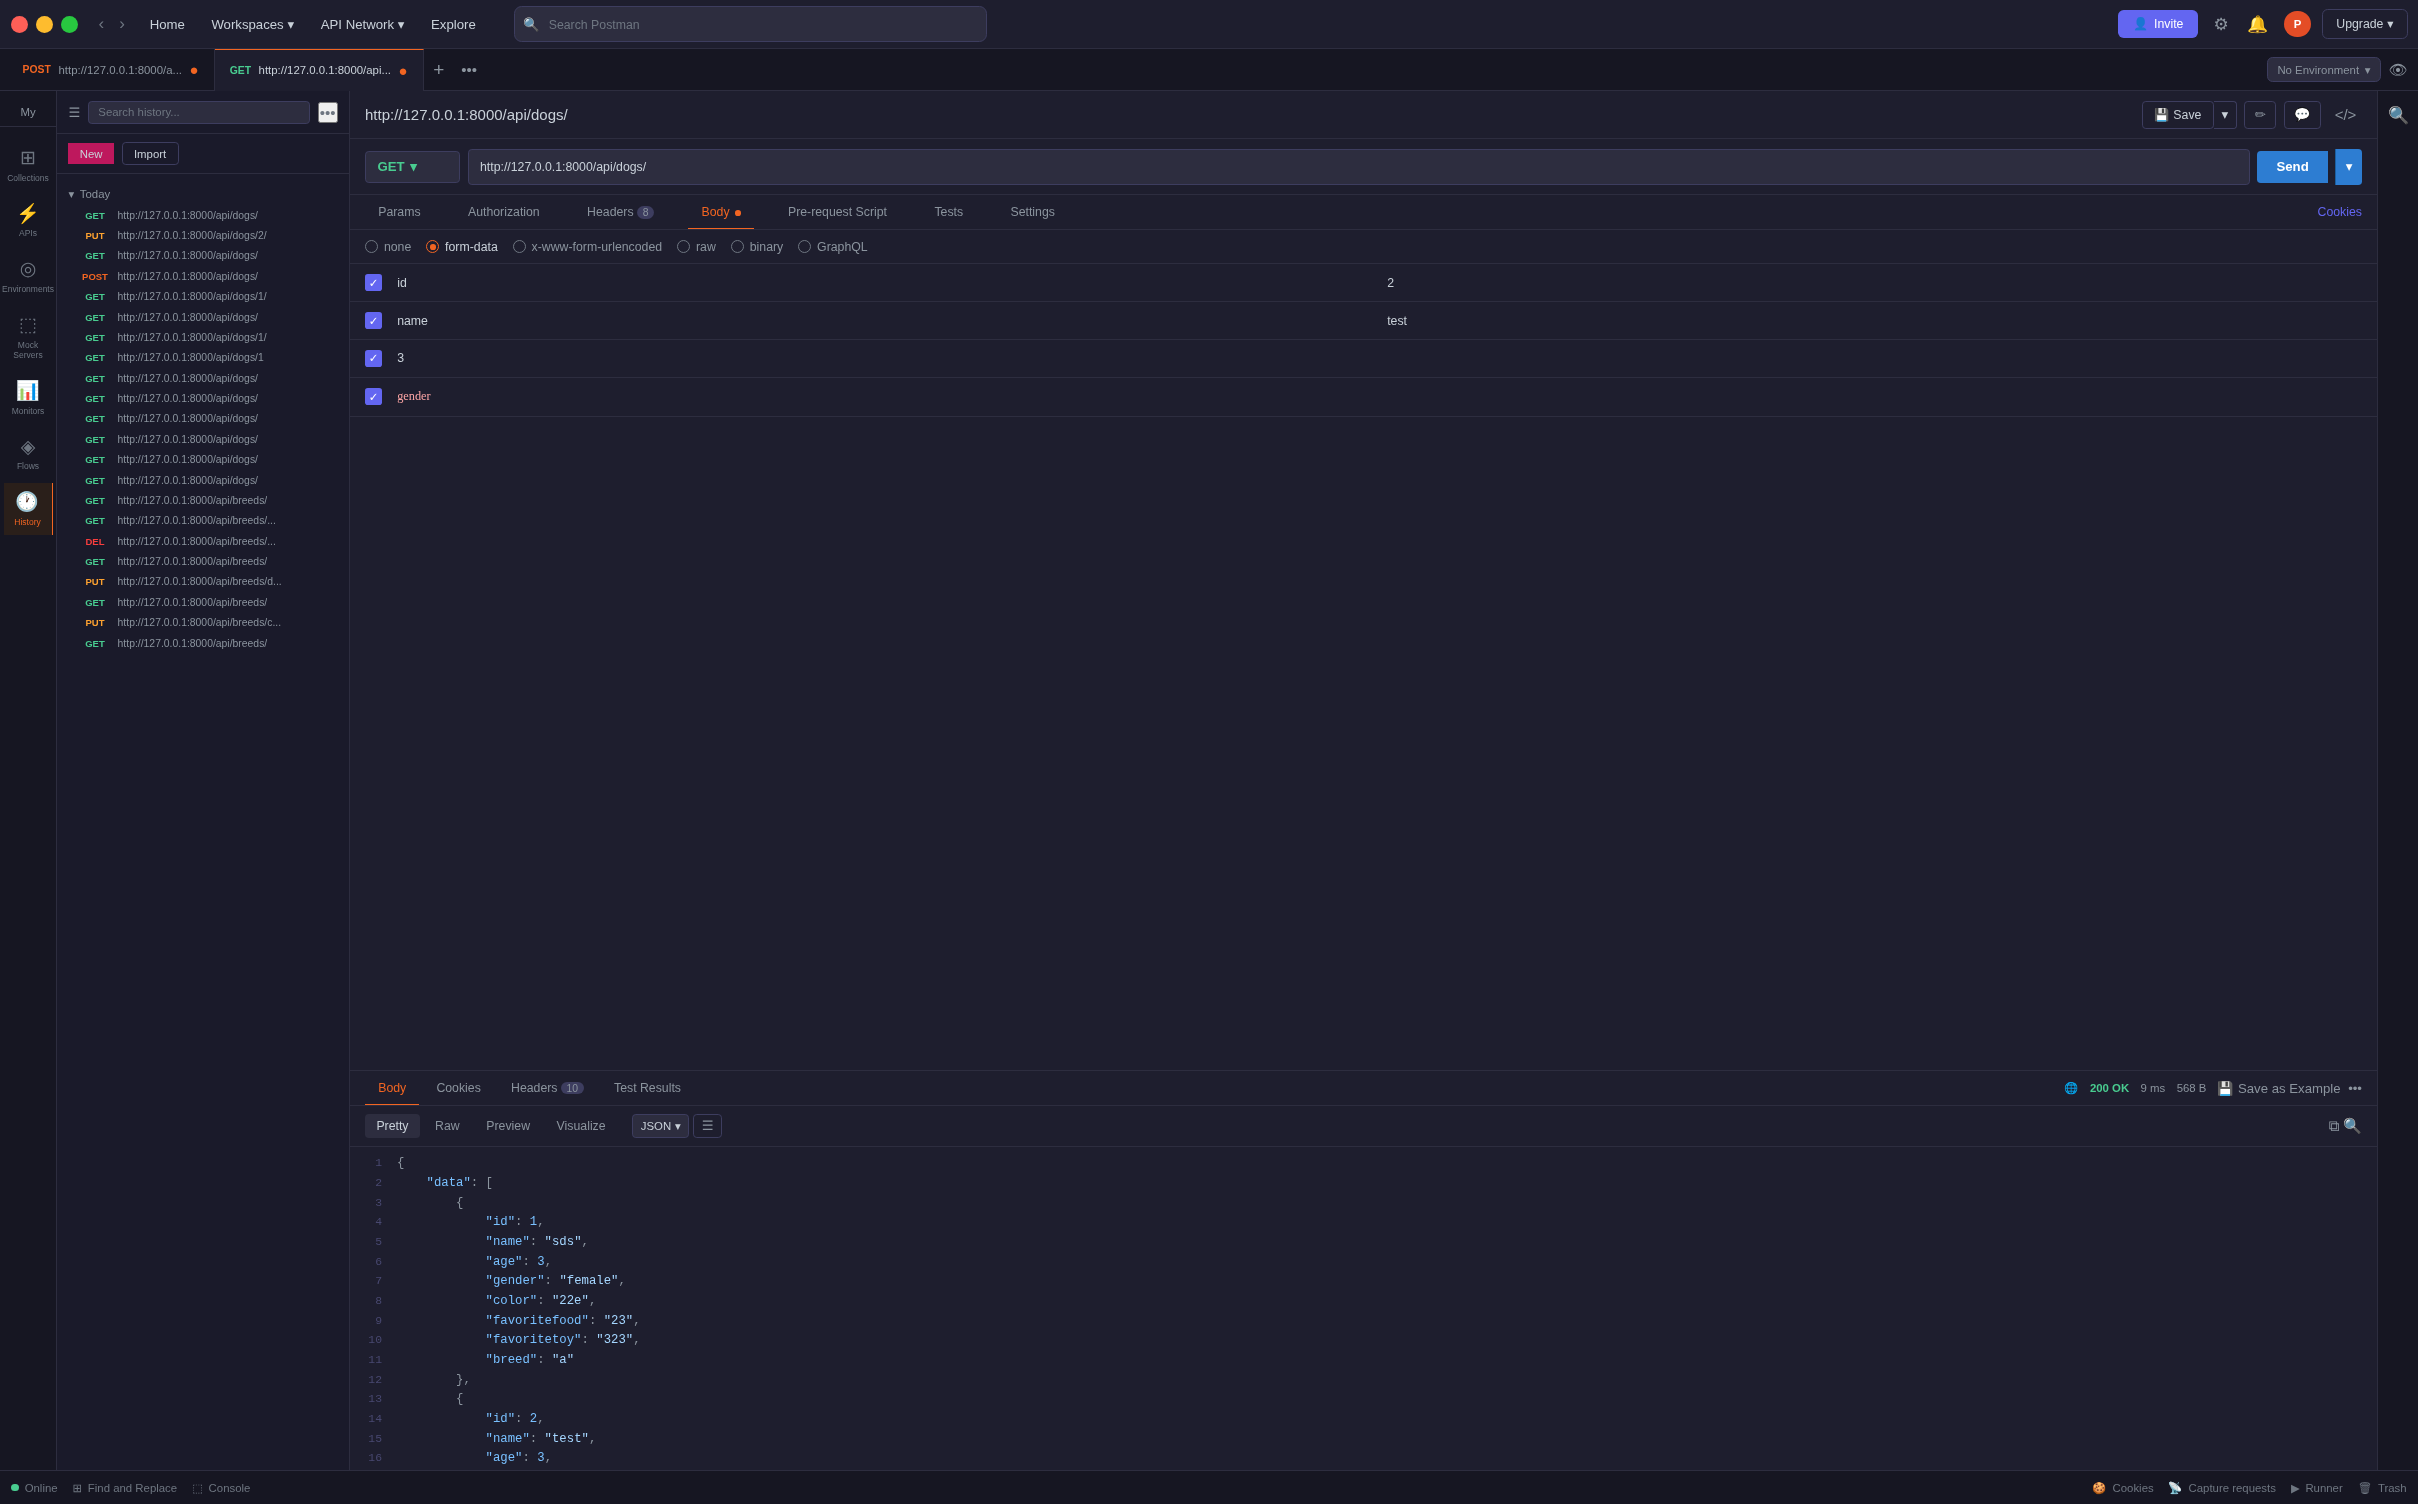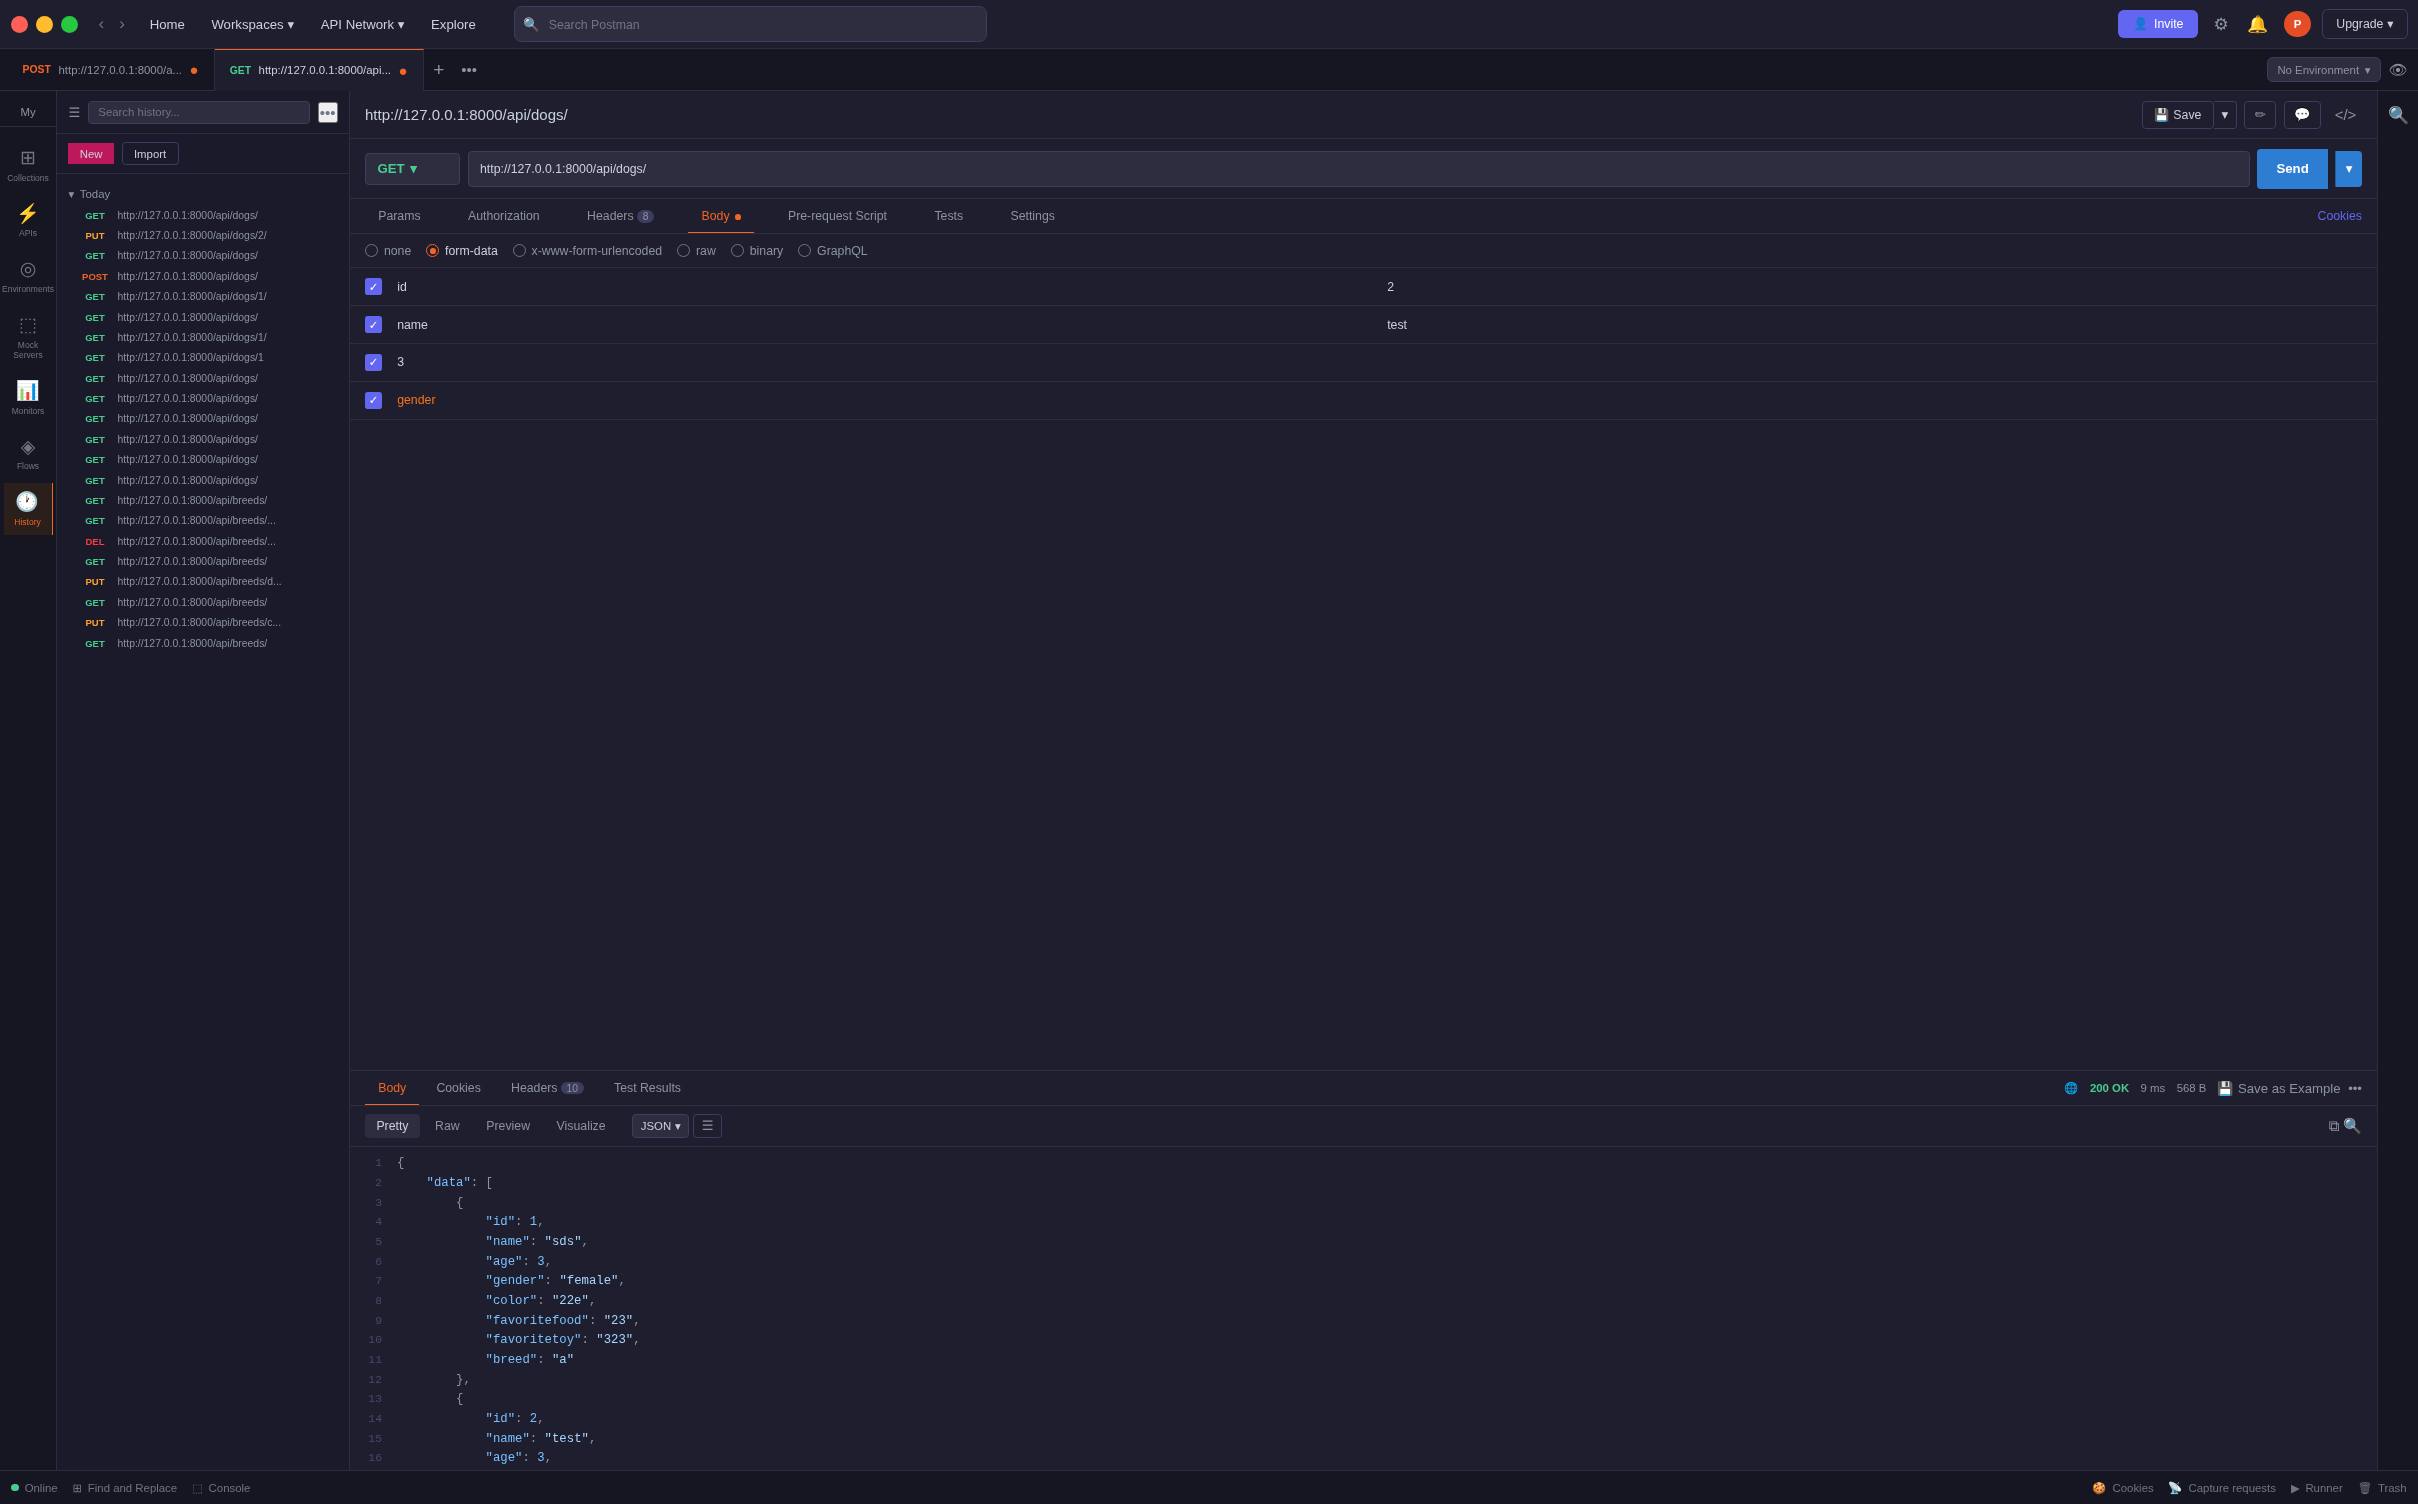--- a/index.html
+++ b/index.html
@@ -72,21 +72,21 @@
     .request-actions { display: flex; align-items: center; gap: 7.6px; }
     .save-btn { display: flex; align-items: center; gap: 3.8px; background: none; border: 0.9px solid #3d3d5f; color: #c9d1d9; border-radius: 3.8px; padding: 5.7px 11.4px; cursor: pointer; font-size: 12.3px; }
     .save-dropdown { background: none; border: 0.9px solid #3d3d5f; border-left: none; color: #c9d1d9; border-radius: 0 3.8px 3.8px 0; padding: 5.7px 7.6px; cursor: pointer; }
     .action-icon-btn { background: none; border: 0.9px solid #3d3d5f; color: #8b949e; border-radius: 3.8px; padding: 5.7px 9.5px; cursor: pointer; font-size: 13.2px; }
     .code-btn { background: none; border: none; color: #8b949e; cursor: pointer; font-size: 15px; padding: 5.7px; }
 
     
     .url-bar { display: flex; align-items: center; padding: 9.5px 15px; gap: 7.6px; border-bottom: 0.9px solid #2d2d3f; }
     .method-select { background: #2d2d3f; border: 0.9px solid #3d3d5f; color: #49cc90; border-radius: 3.8px; padding: 7.6px 11.4px; font-size: 13.2px; font-weight: 600; cursor: pointer; display: flex; align-items: center; gap: 5.7px; min-width: 95px; }
     .url-input { flex: 1; background: #2d2d3f; border: 0.9px solid #3d3d5f; border-radius: 3.8px; padding: 7.6px 11.4px; color: #c9d1d9; font-size: 12.3px; height: 36px; line-height: 21px; }
-    .send-btn { background: #2d7dd2; color: white; border: none; border-radius: 3.8px 0 0 3.8px; padding: 7.6px 19px; font-size: 13.2px; font-weight: 600; cursor: pointer; height: 40px; }
+    .send-btn { background: #2d7dd2; color: white; border: none; border-radius: 3.8px 0 0 3.8px; padding: 7.6px 19px; font-size: 13.2px; font-weight: 600; cursor: pointer; height: 32px; }
     .send-dropdown { background: #2d7dd2; color: white; border: none; border-left: 0.9px solid #1a5fa0; border-radius: 0 3.8px 3.8px 0; padding: 7.6px 9.5px; cursor: pointer; height: 36px; }
 
     
     .req-tabs { display: flex; align-items: center; padding: 0 15px; border-bottom: 0.9px solid #2d2d3f; gap: 21px; }
     .req-tab { padding: 9.5px 13.2px; color: #8b949e; cursor: pointer; font-size: 12.3px; border-bottom: 1.9px solid transparent; white-space: nowrap; }
     .req-tab.active { color: #f26522; border-bottom-color: #f26522; }
     .req-tab-right { margin-left: auto; color: #6366f1; cursor: pointer; font-size: 12.3px; }
     .badge { background: #3d3d5f; border-radius: 9.5px; padding: 0.9px 5.7px; font-size: 10.4px; color: #8b949e; }
     .dot-indicator { width: 5.7px; height: 5.7px; border-radius: 50%; background: #f26522; display: inline-block; margin-left: 1.9px; }
 
@@ -451,21 +451,21 @@
         <div class="checkbox-checked">✓</div>
         <input class="form-key" value="name" style="background: transparent; border: none; color: rgb(201, 209, 217); font-size: 12.3px; flex: 1 1 0%; outline: none;">
         <input class="form-value" value="test" style="background: transparent; border: none; color: rgb(201, 209, 217); font-size: 12.3px; flex: 1 1 0%; outline: none;">
       </div>
       <div class="form-row">
         <div class="checkbox-checked">✓</div>
         <input class="form-value" value="3" style="background: transparent; border: none; color: rgb(201, 209, 217); font-size: 12.3px; flex: 1 1 0%; outline: none;">
       </div>
       <div class="form-row">
         <div class="checkbox-checked">✓</div>
-        <input class="form-key" value="gender" style="background: transparent; border: none; color: #f97316; font-size: 12.3px; flex: 1 1 0%; outline: none;">
+        <input class="form-key" value="gender" style="background: transparent; border: none; color: #fca5a5; font-size: 12.3px; flex: 1 1 0%; outline: none; font-family: Liberation Serif, serif;">
       </div>
     </div>
 
     <div class="response-area">
 
       <div class="response-tabs">
         <div class="response-tab active">Body</div>
         <div class="response-tab">Cookies</div>
         <div class="response-tab">Headers <span class="badge">10</span></div>
         <div class="response-tab">Test Results</div>

